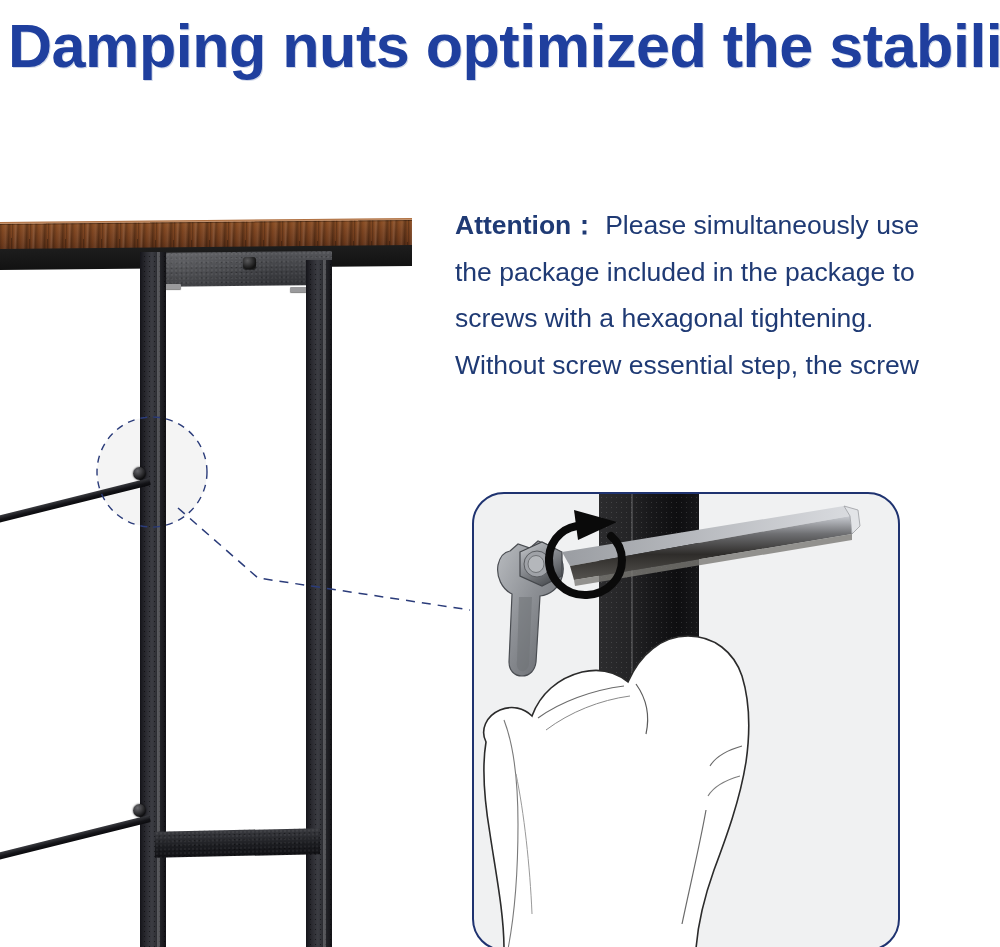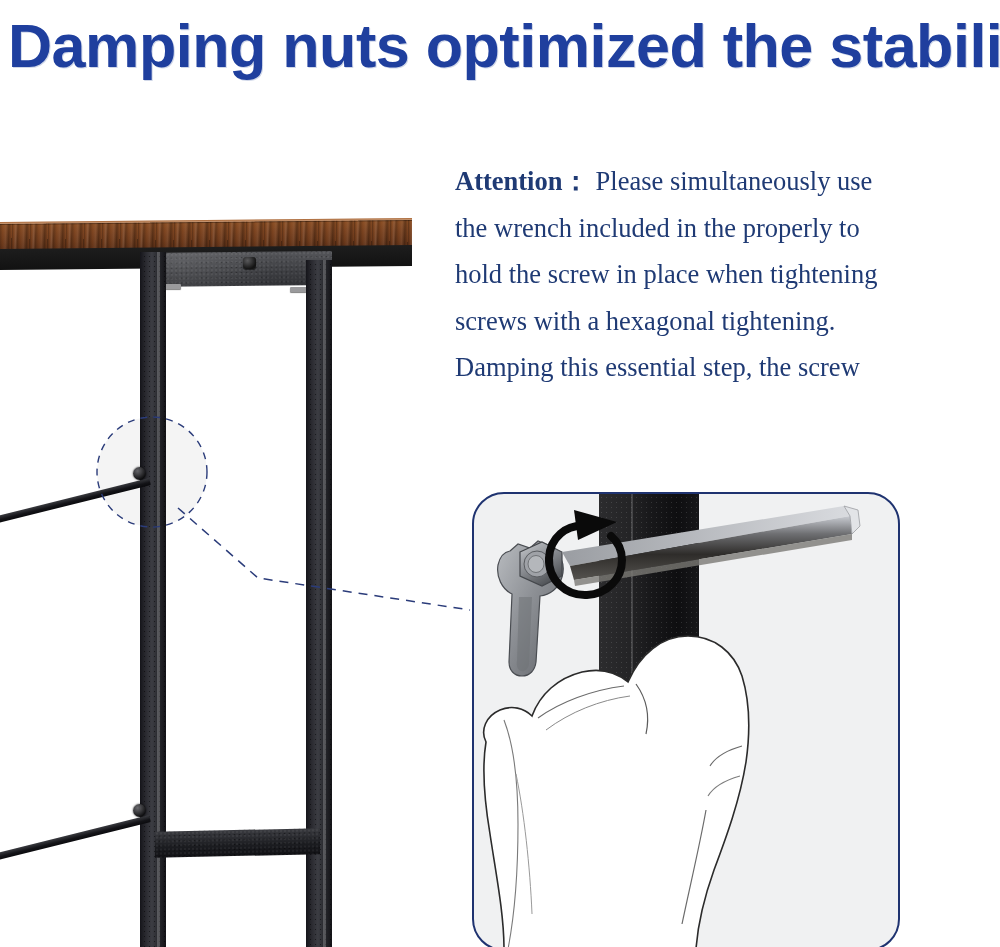--- a/index.html
+++ b/index.html
@@ -29,26 +29,27 @@
     white-space:nowrap;
     text-shadow:1px 1px 0 rgba(120,140,190,.35);
   }
 
   
   #attention-block{
     position:absolute;left:455px;top:158px;width:540px;
   }
   #attention-text{
     color:#1f3a74;
-    font-family:Liberation Serif, serif;
+    font-family:Liberation Sans, sans-serif;
     font-size:26.5px;
     line-height:46.5px;
     text-align:justify;
     text-justify:inter-word;
     font-weight:400;
+    margin-top:44px;
   }
   #attention-text .lead{font-weight:700;}
   .line{display:block;white-space:nowrap;}
   .line.j{display:flex;justify-content:space-between;}
 
   
   #furniture{position:absolute;left:0;top:190px;width:430px;height:757px;}
 
   
   .wood-top{
@@ -178,24 +179,23 @@
 
   <div id="title-bar">
     <div id="page-title" data-bind="page.title">Damping nuts optimized the stability</div>
   </div>
 
   <div id="attention-block">
     <div id="attention-text">
       <span class="line j">
         <span><span class="lead" data-bind="attention.label">Attention：</span><span>&nbsp;</span><span data-bind="attention.lines.0">Please simultaneously use</span></span>
       </span>
-      <span class="line" data-bind="attention.lines.1">the wrench included in the properly to</span>
-      <span class="line" data-bind="attention.lines.2">hold the screw in place when tightening</span>
+      <span class="line" data-bind="attention.lines.1">the package included in the package to</span>
       <span class="line" data-bind="attention.lines.3">screws with a hexagonal tightening.</span>
-      <span class="line" data-bind="attention.lines.4">Damping this essential step, the screw</span>
+      <span class="line" data-bind="attention.lines.4">Without screw essential step, the screw</span>
     </div>
   </div>
 
   <div id="furniture">
 
     <div class="wood-top-edge"></div>
     <div class="wood-top"></div>
     <div class="apron"></div>
 
     <div class="top-rail">

